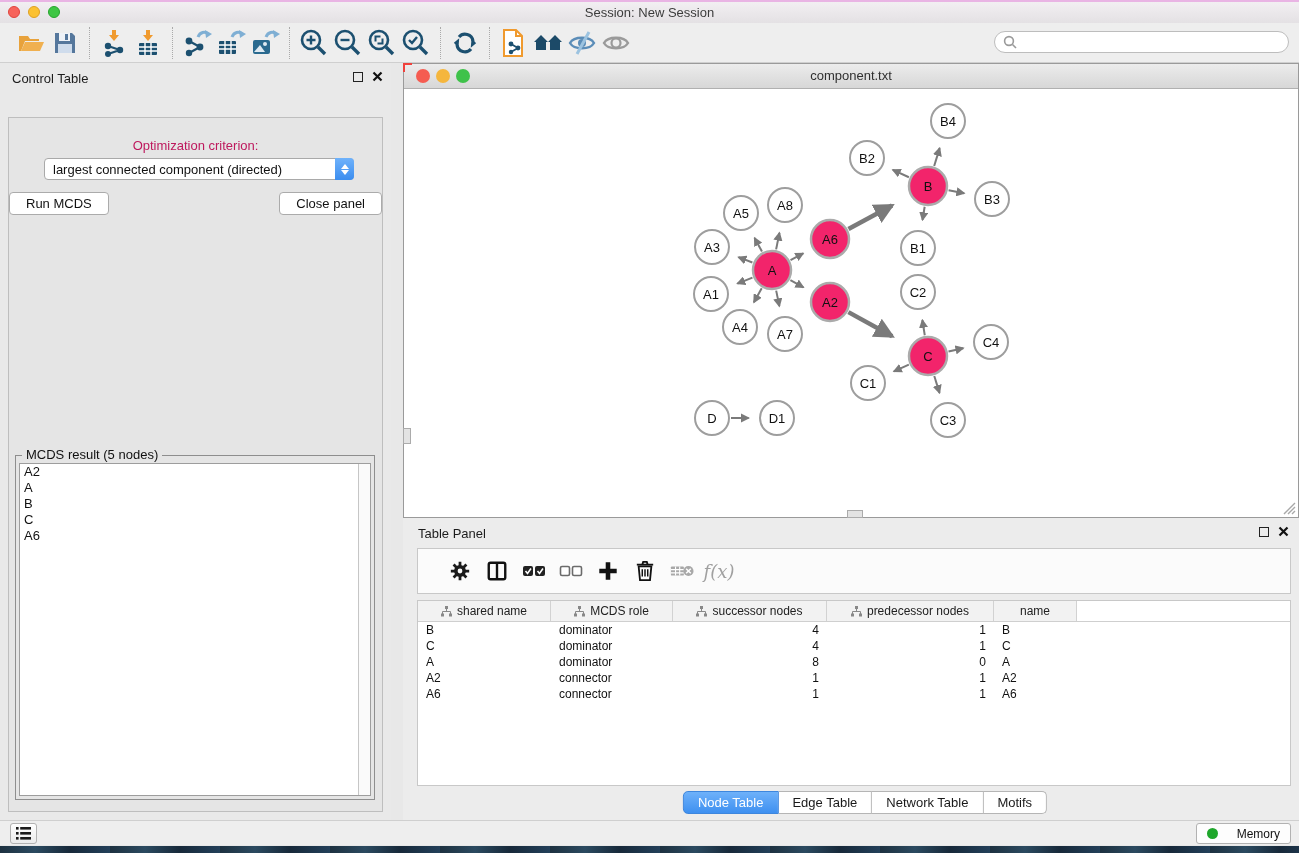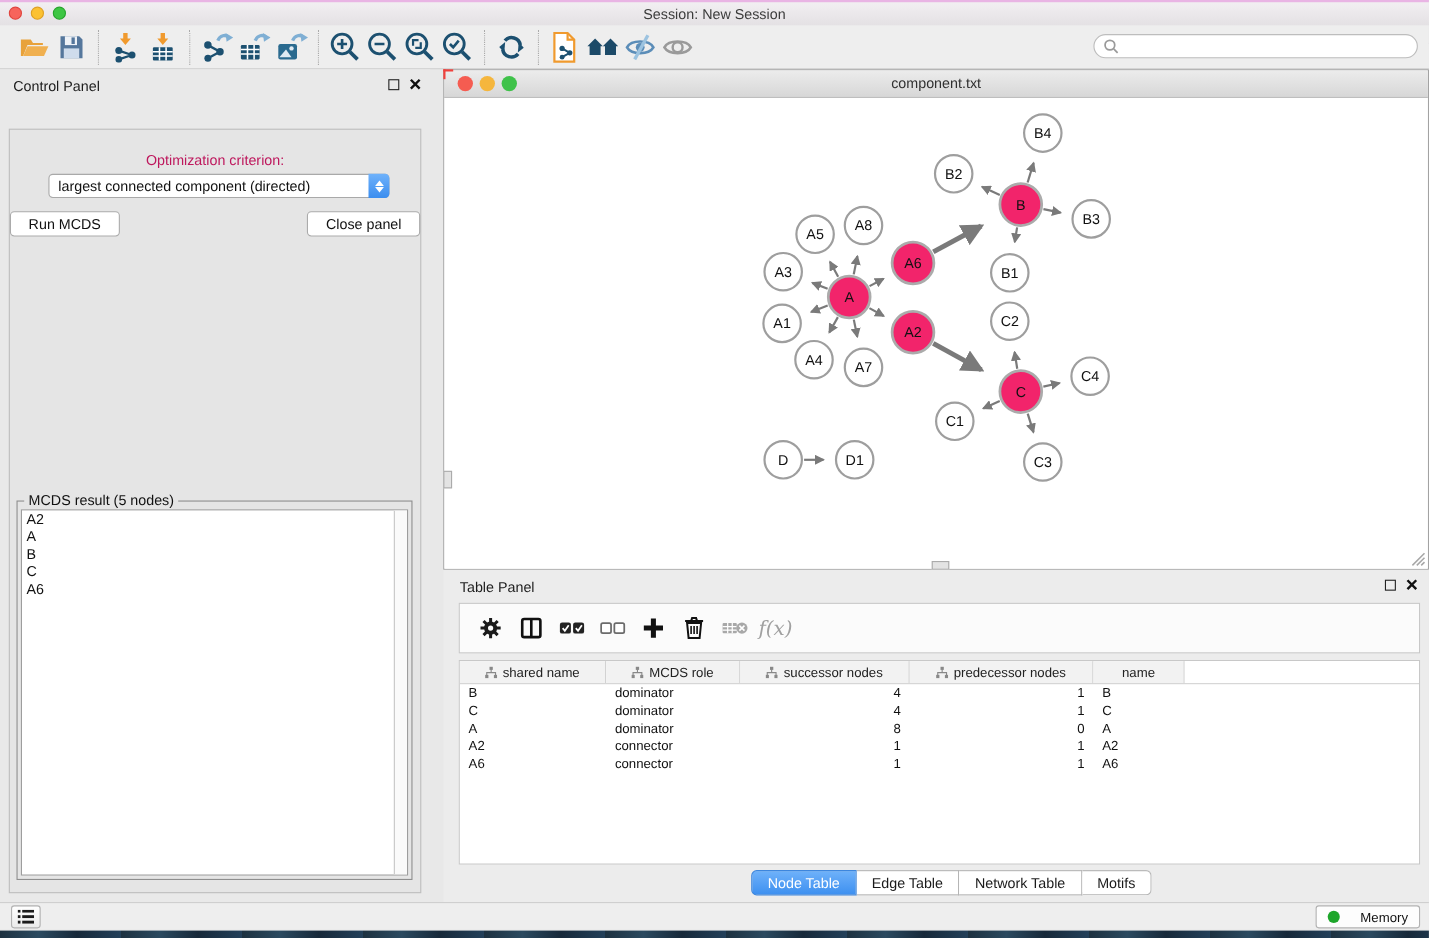--- a/index.html
+++ b/index.html
@@ -84,21 +84,21 @@
     background:#e3e3e3; border:1px solid #ababab; }
   .net-handle-bottom { position:absolute; left:443px; bottom:-1px; width:16px; height:8px;
     background:#e3e3e3; border:1px solid #ababab; }
   .resize-grip { position:absolute; right:2px; bottom:2px; width:15px; height:15px; }
 
   
   .table-panel { position:absolute; left:403px; top:518px; width:896px; height:302px; background:#ececec; }
   .tp-title { position:absolute; left:15px; top:8px; font-size:13px; color:#1c1c1c; }
   .tp-icons { position:absolute; right:10px; top:8px; display:flex; gap:9px; align-items:center; }
   .tp-toolbar { position:absolute; left:14px; right:8px; top:30px; height:46px; background:#fbfbfb;
-    border:1px solid #c8c8c8; display:flex; align-items:center; gap:11px; padding-left:15px; }
+    border:1px solid #c8c8c8; display:flex; align-items:center; gap:11px; padding-left:29px; }
   .tp-tool { width:26px; height:26px; display:flex; align-items:center; justify-content:center; }
   .fx-label { font-family:"DejaVu Serif",serif; font-style:italic; font-size:18px; color:#a0a0a0; }
   .tp-table { position:absolute; left:14px; right:8px; top:82px; bottom:34px; background:#fff;
     border:1px solid #c8c8c8; overflow:hidden; }
   .thead { display:flex; height:21px; border-bottom:1px solid #cfcfcf; font-size:12px; color:#222; }
   .th { background:#f2f2f2; border-right:1px solid #d2d2d2; display:flex; align-items:center;
     justify-content:center; gap:5px; }
   .th-fill { flex:1; background:#fff; }
   .trow { display:flex; height:16px; font-size:12px; color:#111; align-items:center; }
   .td { padding:0 8px; white-space:nowrap; overflow:hidden; }
@@ -270,21 +270,21 @@
       <svg width="14" height="14" viewBox="0 0 14 14">
           <circle cx="6" cy="6" r="4.4" stroke="#9a9a9a" stroke-width="1.6" fill="none"></circle>
           <path d="M9.5 9.5l3.5 3.5" stroke="#9a9a9a" stroke-width="1.6"></path>
         </svg>
       <input type="text" placeholder="" style="">
     </div>
   </div>
 
   <div class="control-panel">
     <div class="cp-header">
-      <span class="cp-title">Control Panel</span>
+      <span class="cp-title">Control Table</span>
       <span class="panel-icons">
         <span class="float-ico"></span>
         <svg width="11" height="11" viewBox="0 0 11 11">
             <path d="M1.5 1.5l8 8M9.5 1.5l-8 8" stroke="#111" stroke-width="2.2"></path>
           </svg>
       </span>
     </div>
     <div class="cp-content">
       <div class="opt-label">Optimization criterion:</div>
       <div class="dropdown">

